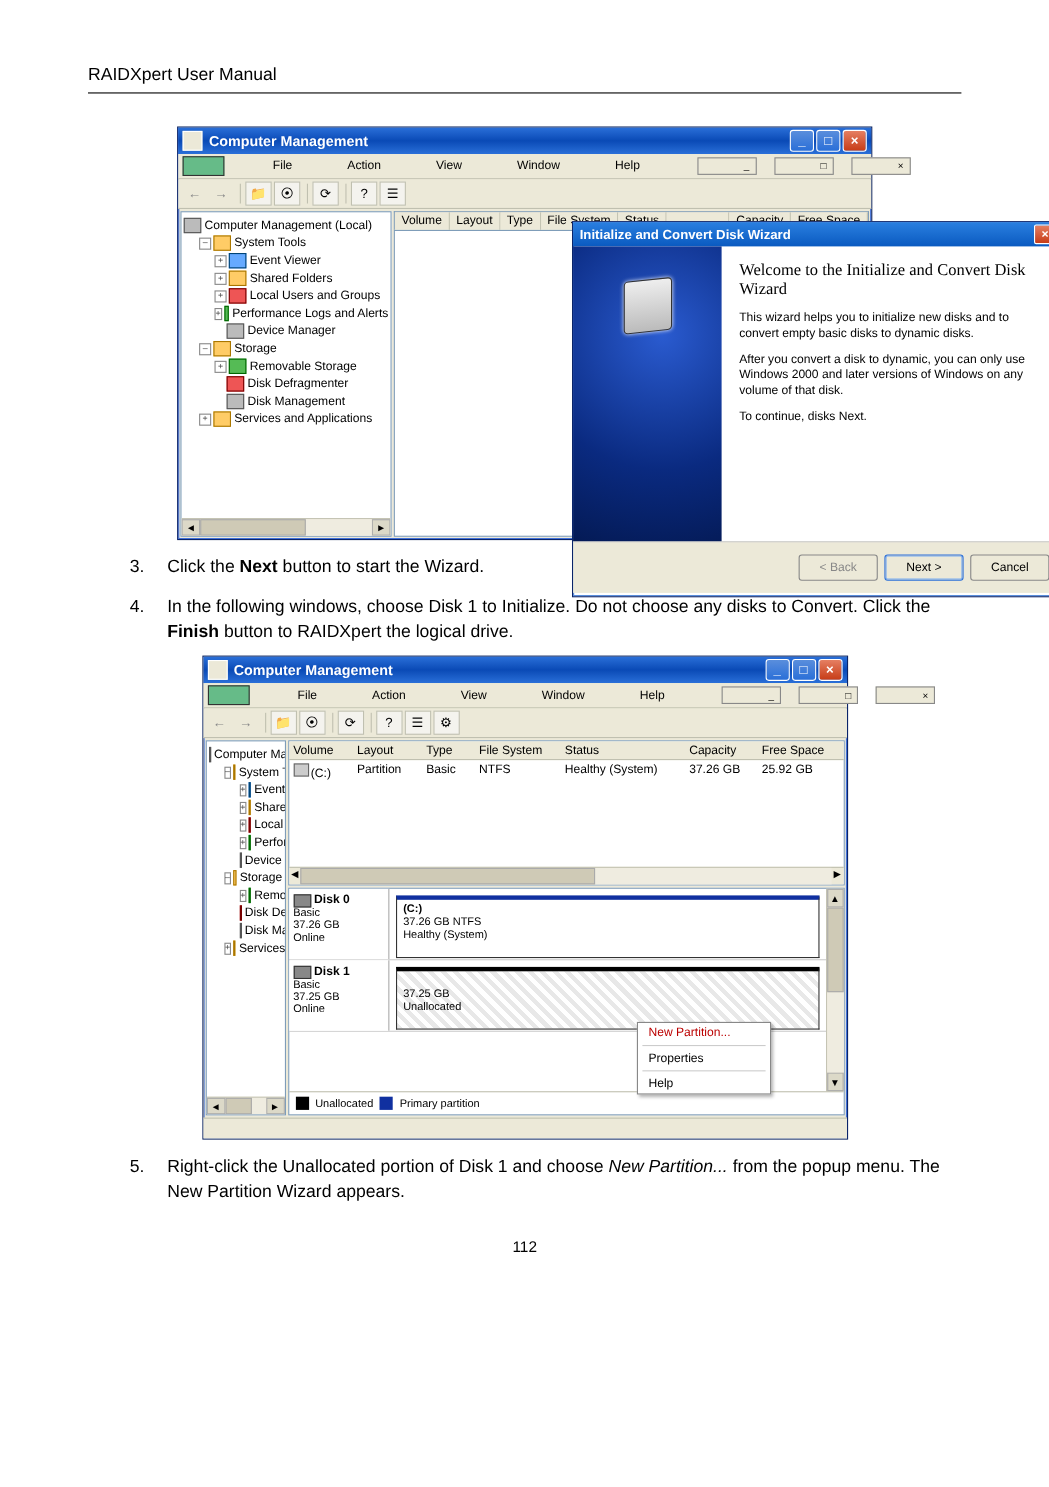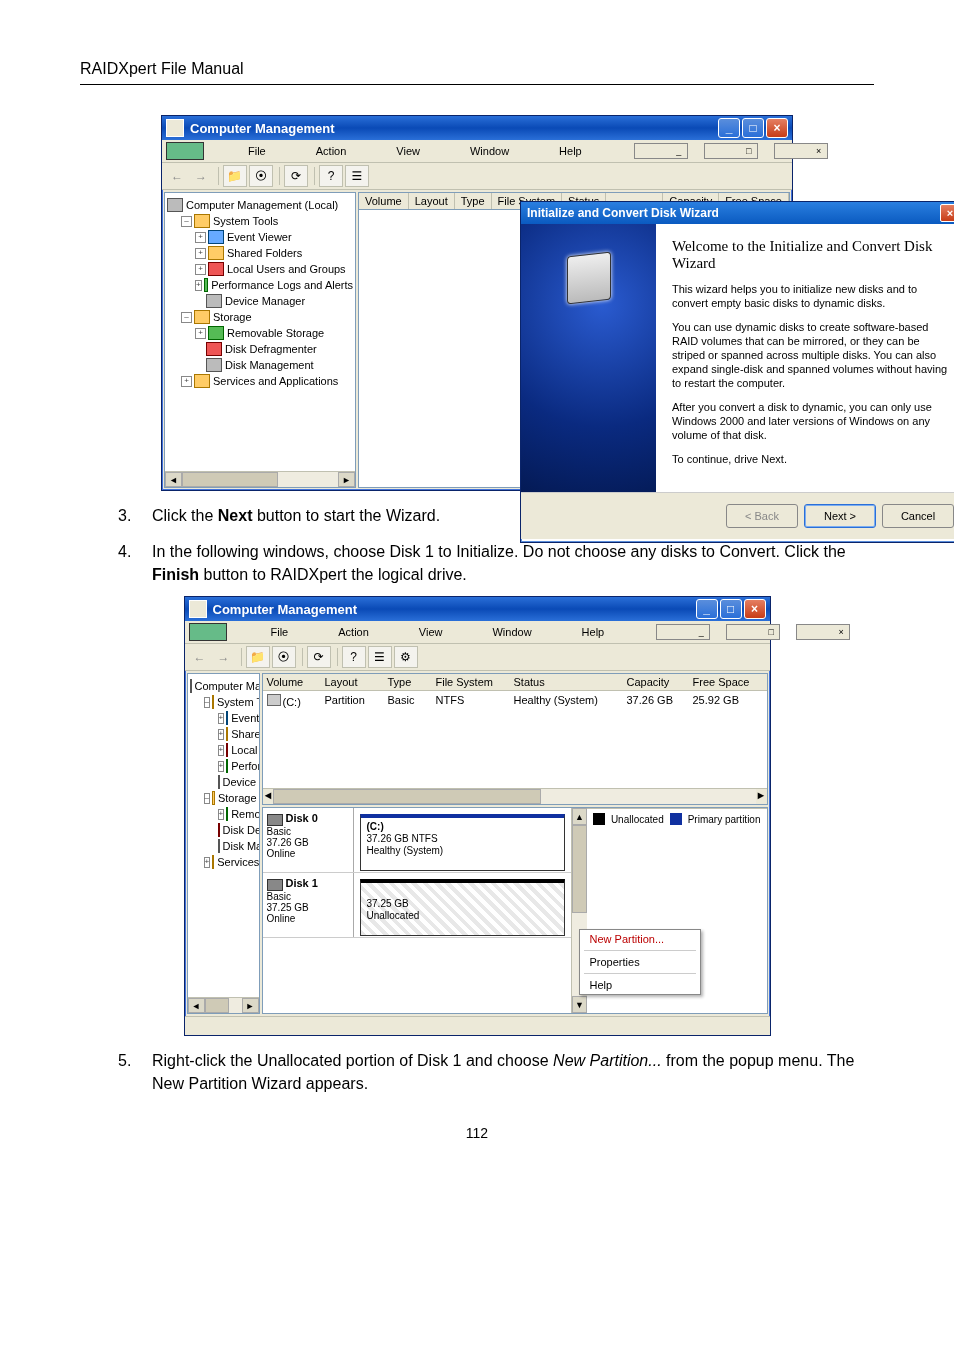--- a/index.html
+++ b/index.html
@@ -161,21 +161,21 @@
 
   
   .client2{ display:flex; height:345px;}
   .rightpane2{ flex:1;margin:2px 2px 2px 0;display:flex;flex-direction:column;}
   .vol-list{ border:1px solid #7f9db9;background:#fff;height:130px;display:flex;flex-direction:column;}
   .vol-list .row{ display:flex;padding:1px 0;}
   .vol-list .hdr div, .vol-list .row div{padding:2px 4px;font-size:11px;}
   .vol-list .hdr{background:#ece9d8;display:flex;border-bottom:1px solid #c0c0b0;}
   .colVolume{width:50px;} .colLayout{width:55px;} .colType{width:40px;} .colFS{width:70px;} .colStatus{width:105px;} .colCap{width:58px;} .colFree{width:70px;}
   .vol-list .hscroll2{margin-top:auto;height:15px;background:#ece9d8;display:flex;border-top:1px solid #c0c0b0;}
-  .graphic{ flex:1;border:1px solid #7f9db9;background:#fff;margin-top:2px;display:flex;flex-direction:row;position:relative;}
+  .graphic{ flex:1;border:1px solid #7f9db9;background:#fff;margin-top:2px;display:flex;flex-direction:column;position:relative;}
   .disk-row{display:flex;border-bottom:1px solid #ccc;height:64px;}
   .disk-label{width:82px;border-right:1px solid #aaa;padding:4px;font-size:10px;background:#fff;}
   .disk-label b{font-size:11px;}
   .disk-label .dicn{display:inline-block;width:14px;height:10px;background:#888;border:1px solid #333;margin-right:3px;vertical-align:middle;}
   .disk-area{flex:1;display:flex;padding:6px;gap:0;}
   .part{
     height:46px;border:1px solid #333;padding:3px 6px;font-size:10px;line-height:12px;
   }
   .part.primary{ border-top:4px solid #1030a0; flex:1; background:#fff;}
   .part.unalloc{
@@ -204,21 +204,21 @@
   .step{ display:flex; margin:14px 0 6px 38px; font-size:16px; line-height:1.4;}
   .step .num{ width:34px; flex-shrink:0;}
   .step .txt{ flex:1;}
   .step b, .step i{ }
   .page-num{ text-align:center;font-size:14px;margin-top:30px;}
 </style>
 </head>
 <body>
 
 <div class="page">
-  <div class="header-title">RAIDXpert File Manual</div>
+  <div class="header-title">RAIDXpert User Manual</div>
   <hr class="header-rule">
 
   <div class="win win1" style="position:relative;">
     <div class="titlebar">
       <span class="ticon"></span>
       <span>Computer Management</span>
       <span class="spacer"></span>
       <span class="winbtn">_</span>
       <span class="winbtn">□</span>
       <span class="winbtn close">×</span>
@@ -340,23 +340,22 @@
         <span class="spacer"></span>
         <span class="wclose">×</span>
       </div>
       <div class="wbody">
         <div class="wside">
           <div class="dsk-icon"></div>
         </div>
         <div class="wmain">
           <div class="whead">Welcome to the Initialize and Convert Disk Wizard</div>
           <p class="wp">This wizard helps you to initialize new disks and to convert empty basic disks to dynamic disks.</p>
-          <p class="wp">You can use dynamic disks to create software-based RAID volumes that can be mirrored, or they can be striped or spanned across multiple disks. You can also expand single-disk and spanned volumes without having to restart the computer.</p>
           <p class="wp">After you convert a disk to dynamic, you can only use Windows 2000 and later versions of Windows on any volume of that disk.</p>
-          <p class="wp">To continue, drive Next.</p>
+          <p class="wp">To continue, disks Next.</p>
         </div>
       </div>
       <div class="wbtns">
         <div class="xp-btn disabled">&lt; Back</div>
         <div class="xp-btn default">Next &gt;</div>
         <div class="xp-btn">Cancel</div>
       </div>
     </div>
   </div>
 

